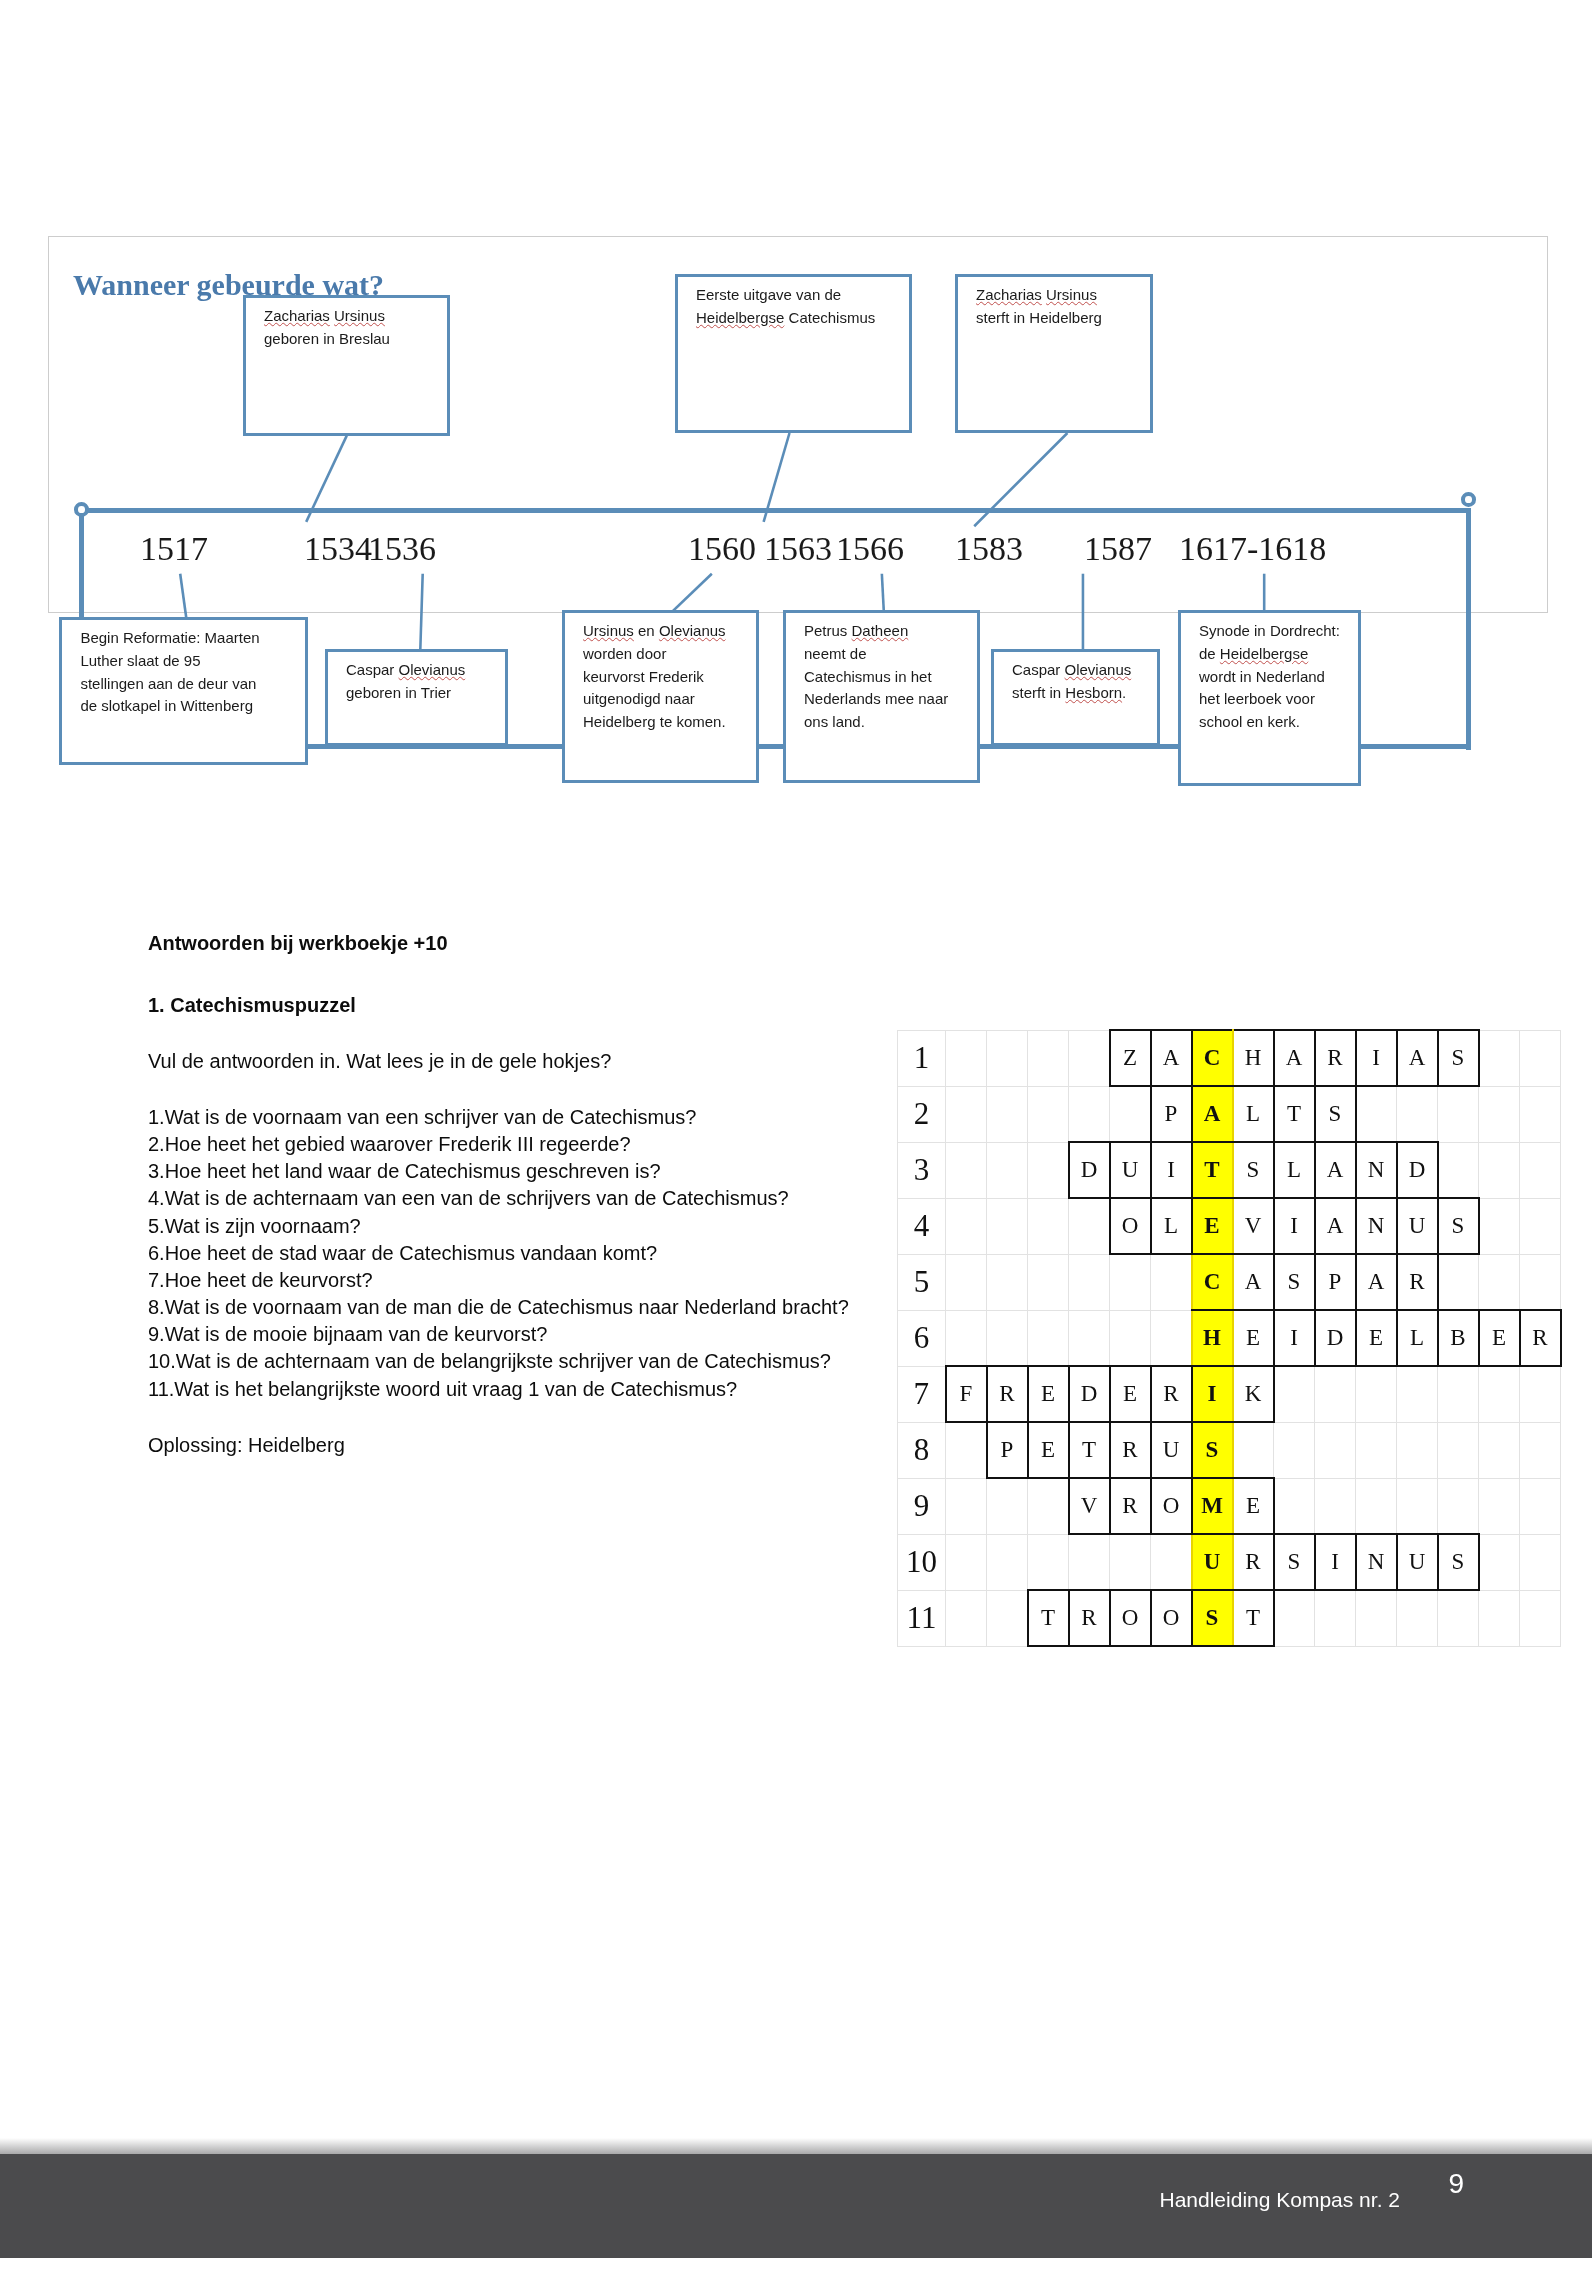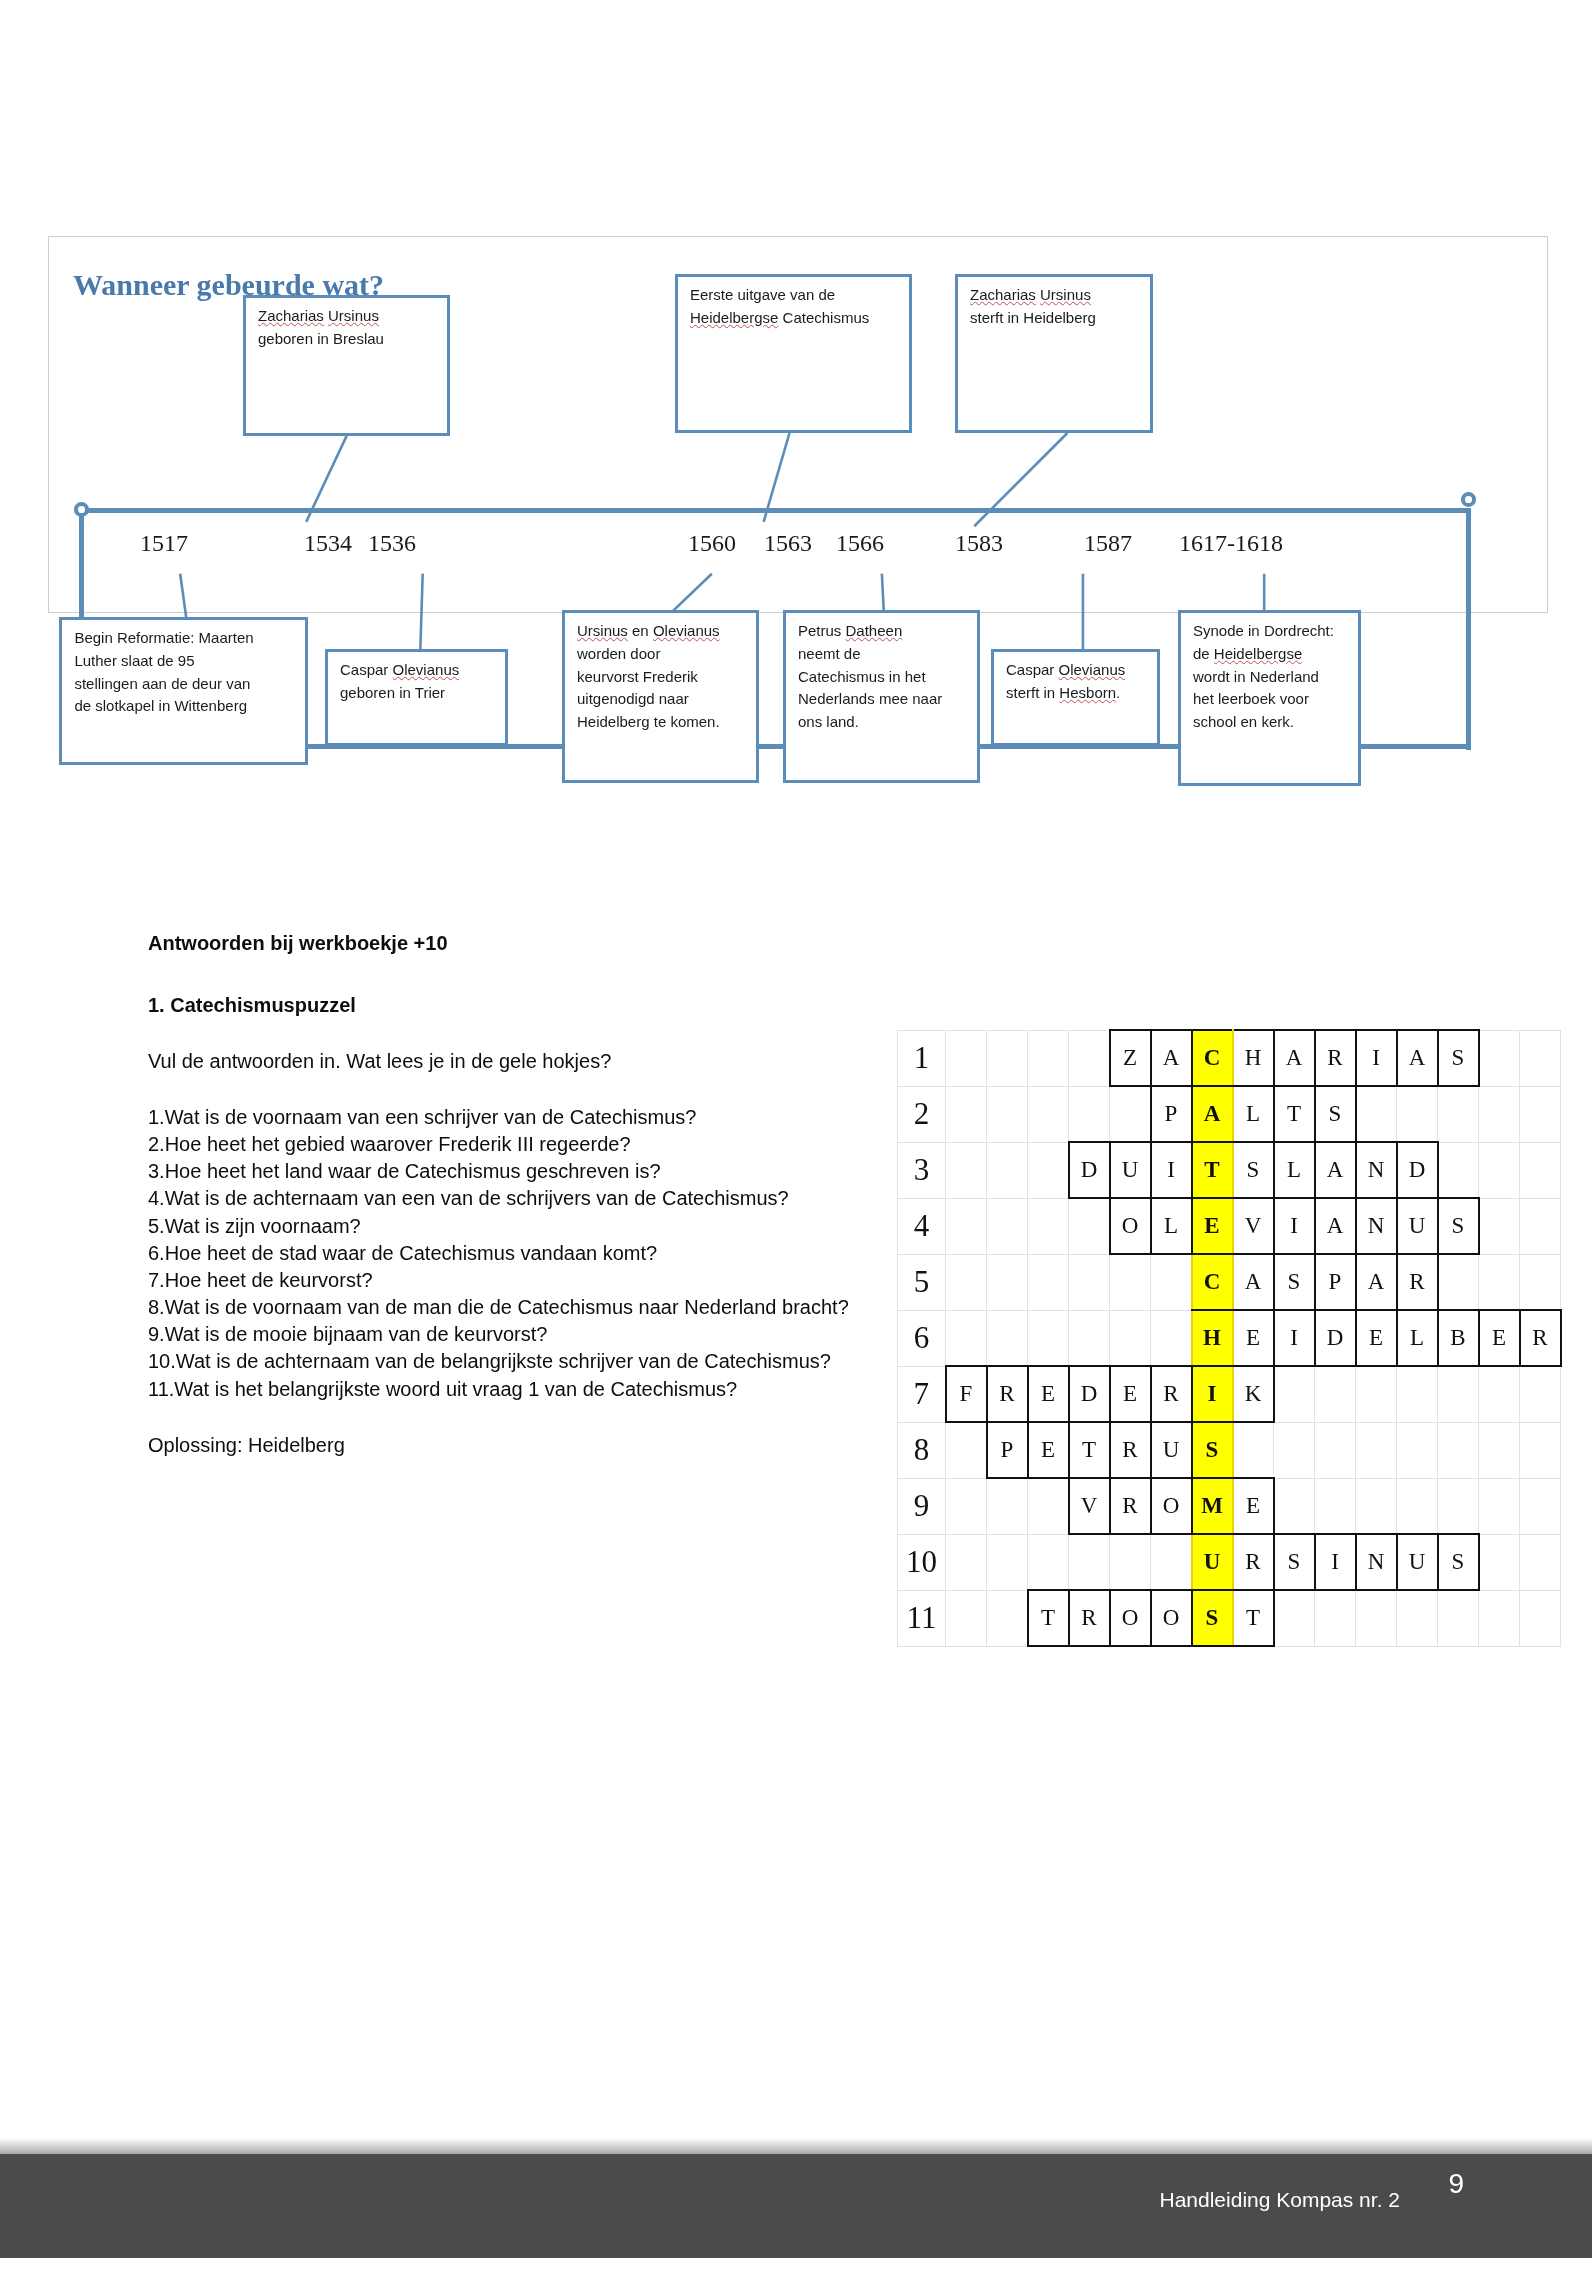--- a/index.html
+++ b/index.html
@@ -100,31 +100,31 @@
   #tl-years {
     position: absolute;
     left: 0;
     top: 293px;
     width: 1500px;
     height: 43px;
   }
   .tl-year {
     position: absolute;
     font-family: "Liberation Serif", serif;
-    font-size: 24px;
+    font-size: 34px;
     color: #1a1a1a;
     white-space: nowrap;
   }
 
   
   .tl-box {
     position: absolute;
     border: 3.5px solid #5b8db8;
     background: #ffffff;
-    padding: 7px 12px;
+    padding: 7px 18px;
   }
   .tl-box p {
     font-family: "Liberation Sans", sans-serif;
     font-size: 15px;
     line-height: 1.52;
     color: #1b1b1b;
     white-space: nowrap;
   }
   .sq { text-decoration: underline; text-decoration-style: wavy;
         text-decoration-color: #c0504d; text-decoration-thickness: 0.9px; }

